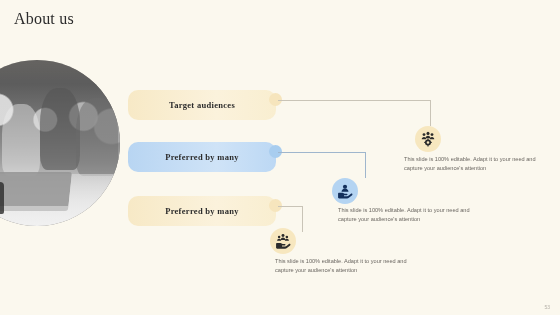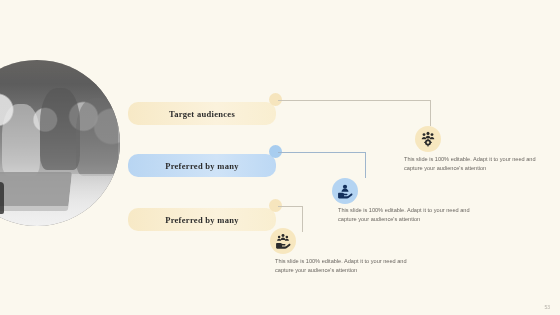--- a/index.html
+++ b/index.html
@@ -98,32 +98,31 @@
     left: 0; right: 0; bottom: 0;
     height: 52px;
     background: linear-gradient(180deg, rgba(226,223,218,0.55), rgba(243,241,237,0.95));
   }
 
   
   .row { position: absolute; }
 
   .banner {
     position: absolute;
-    height: 23px;
+    height: 30px;
     border-radius: 10px;
     display: flex;
     align-items: center;
     justify-content: center;
     font-family: "Liberation Serif", serif;
     font-weight: bold;
     font-size: 8.5px;
     color: #2c2c2c;
     letter-spacing: 0.3px;
     white-space: nowrap;
-    margin-top: 12px;
   }
   .banner-cream { background: linear-gradient(90deg, #f7e9c6 0%, #fbf2dc 60%, #f9eed0 100%); }
   .banner-blue  { background: linear-gradient(90deg, #b8d5f2 0%, #cfe3f7 60%, #bcd8f4 100%); }
 
   .endcap {
     position: absolute;
     width: 13px;
     height: 13px;
     border-radius: 50%;
   }
@@ -170,20 +169,21 @@
     bottom: 5px;
     font-size: 5px;
     color: #b4b0a8;
   }
 </style>
 </head>
 <body>
 
 <div id="slide">
 
+  <div id="page-title">About us</div>
 
   <div id="photo-circle">
     <div class="photo-inner">
 
       <div class="sil s2"></div>
       <div class="sil s3"></div>
       <div class="sil s4"></div>
       <div class="table"></div>
       <div class="laptop"></div>
       <div class="plant"></div>

